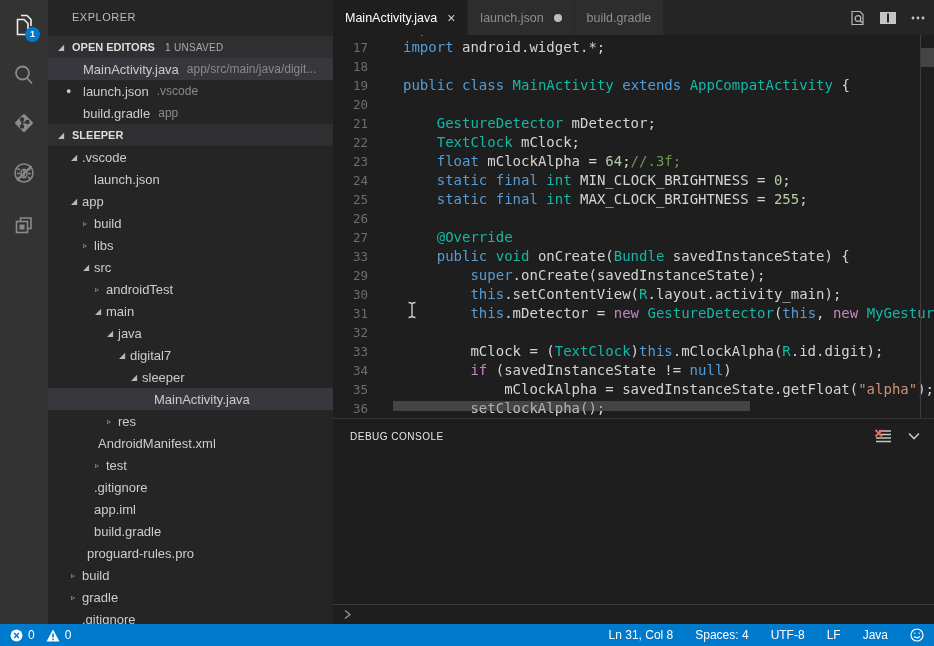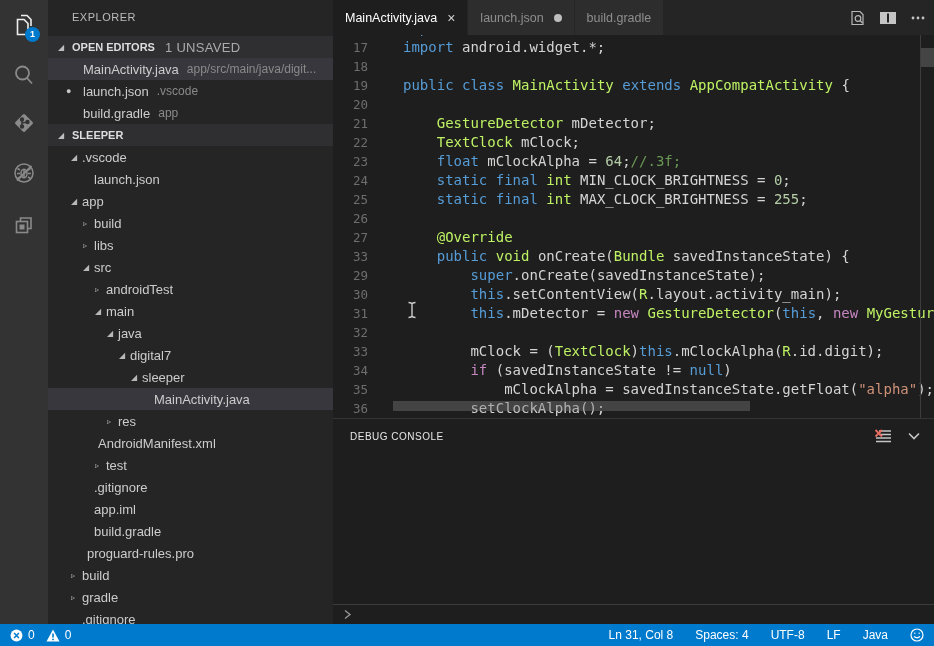--- a/index.html
+++ b/index.html
@@ -11,21 +11,21 @@
   .ab-icon { position:absolute; left:0; width:48px; height:40px; display:flex; align-items:center; justify-content:center; color:#858585; cursor:pointer; }
   .ab-icon svg { stroke:#8a8a8a; }
   .ab-icon.active svg { stroke:#eeeeee; }
   .ab-badge { position:absolute; left:25px; top:27px; min-width:15px; height:15px; border-radius:8px; background:#007acc; color:#ffffff; font-size:9px; line-height:15px; text-align:center; font-weight:bold; }
 
   
   #sidebar { position:absolute; left:48px; top:0; width:285px; height:624px; background:#252526; overflow:hidden; }
   .sb-title { height:35px; line-height:35px; padding-left:24px; font-size:11px; letter-spacing:.5px; color:#bcbcbc; }
   .sec-header { position:absolute; left:0; width:285px; height:22px; background:#2f2f32; display:flex; align-items:center; padding-left:10px; font-size:11px; font-weight:bold; color:#dddddd; cursor:pointer; z-index:2; }
   .sec-twisty { width:14px; font-size:8px; color:#bdbdbd; font-weight:normal; }
-  .sec-badge { margin-left:10px; font-size:13px; font-weight:normal; color:#ababab; letter-spacing:.3px; }
+  .sec-badge { margin-left:10px; font-size:10px; font-weight:normal; color:#ababab; letter-spacing:.3px; }
   #oe-list { position:absolute; top:58px; left:0; width:285px; }
   .oe-row { height:22px; display:flex; align-items:center; padding-left:18px; font-size:13px; color:#cccccc; cursor:pointer; white-space:nowrap; overflow:hidden; }
   .oe-row.selected { background:#37373d; }
   .oe-dot { width:17px; flex:none; font-size:9px; color:#c8c8c8; }
   .oe-desc { margin-left:8px; font-size:12px; color:#8a8a8a; }
   #tree { position:absolute; top:146px; left:0; width:285px; height:478px; overflow:hidden; }
   .tr-row { height:22px; display:flex; align-items:center; font-size:13px; color:#cccccc; cursor:pointer; white-space:nowrap; }
   .tr-row.selected { background:#37373d; }
   .twisty { display:inline-block; width:11px; flex:none; font-size:8px; color:#b8b8b8; }
 
@@ -37,21 +37,21 @@
   .tab-close { margin-left:10px; font-size:14px; line-height:14px; color:#d0d0d0; cursor:pointer; }
   .dirty-dot { margin-left:10px; width:8px; height:8px; border-radius:50%; background:#bdbdbd; }
   .editor-actions { position:absolute; right:8px; top:0; height:35px; display:flex; align-items:center; gap:14px; }
   .ea-icon { cursor:pointer; display:flex; color:#c5c5c5; font-size:16px; }
 
   #code { position:absolute; top:35px; left:0; width:601px; height:383px; overflow:hidden; background:#1e1e1e; font-family:"DejaVu Sans Mono","Liberation Mono",monospace; font-size:14px; }
   #code-lines { margin-top:-16px; }
   .cl { height:19px; line-height:19px; display:flex; white-space:pre; }
   .ln { width:35px; flex:none; text-align:right; color:#6e6e6e; font-size:12.5px; }
   .lt { margin-left:35px; white-space:pre; }
-  .tok-kw { color:#569cd6; } .tok-type { color:#bef264; } .tok-ctrl { color:#c586c0; }
+  .tok-kw { color:#569cd6; } .tok-type { color:#14b8a6; } .tok-ctrl { color:#c586c0; }
   .tok-num { color:#b5cea8; } .tok-str { color:#ce9178; } .tok-comment { color:#6a9955; }
   .tok-plain { color:#d4d4d4; }
   .hthumb { position:absolute; left:60px; top:366px; width:357px; height:10px; background:rgba(121,121,121,.42); cursor:pointer; }
   .vtrack { position:absolute; right:13px; top:0; bottom:0; width:0; border-left:1px solid #3d3d3d; }
   .vthumb { position:absolute; right:0; top:13px; width:13px; height:19px; background:rgba(121,121,121,.42); cursor:pointer; }
 
   
   #panel { position:absolute; left:0; top:418px; width:601px; height:206px; background:#1e1e1e; border-top:1px solid #343434; }
   .panel-header { position:relative; height:34px; display:flex; align-items:center; padding-left:17px; font-size:10px; letter-spacing:.5px; color:#e7e7e7; }
   .panel-actions { position:absolute; right:12px; top:0; height:34px; display:flex; align-items:center; gap:14px; }

